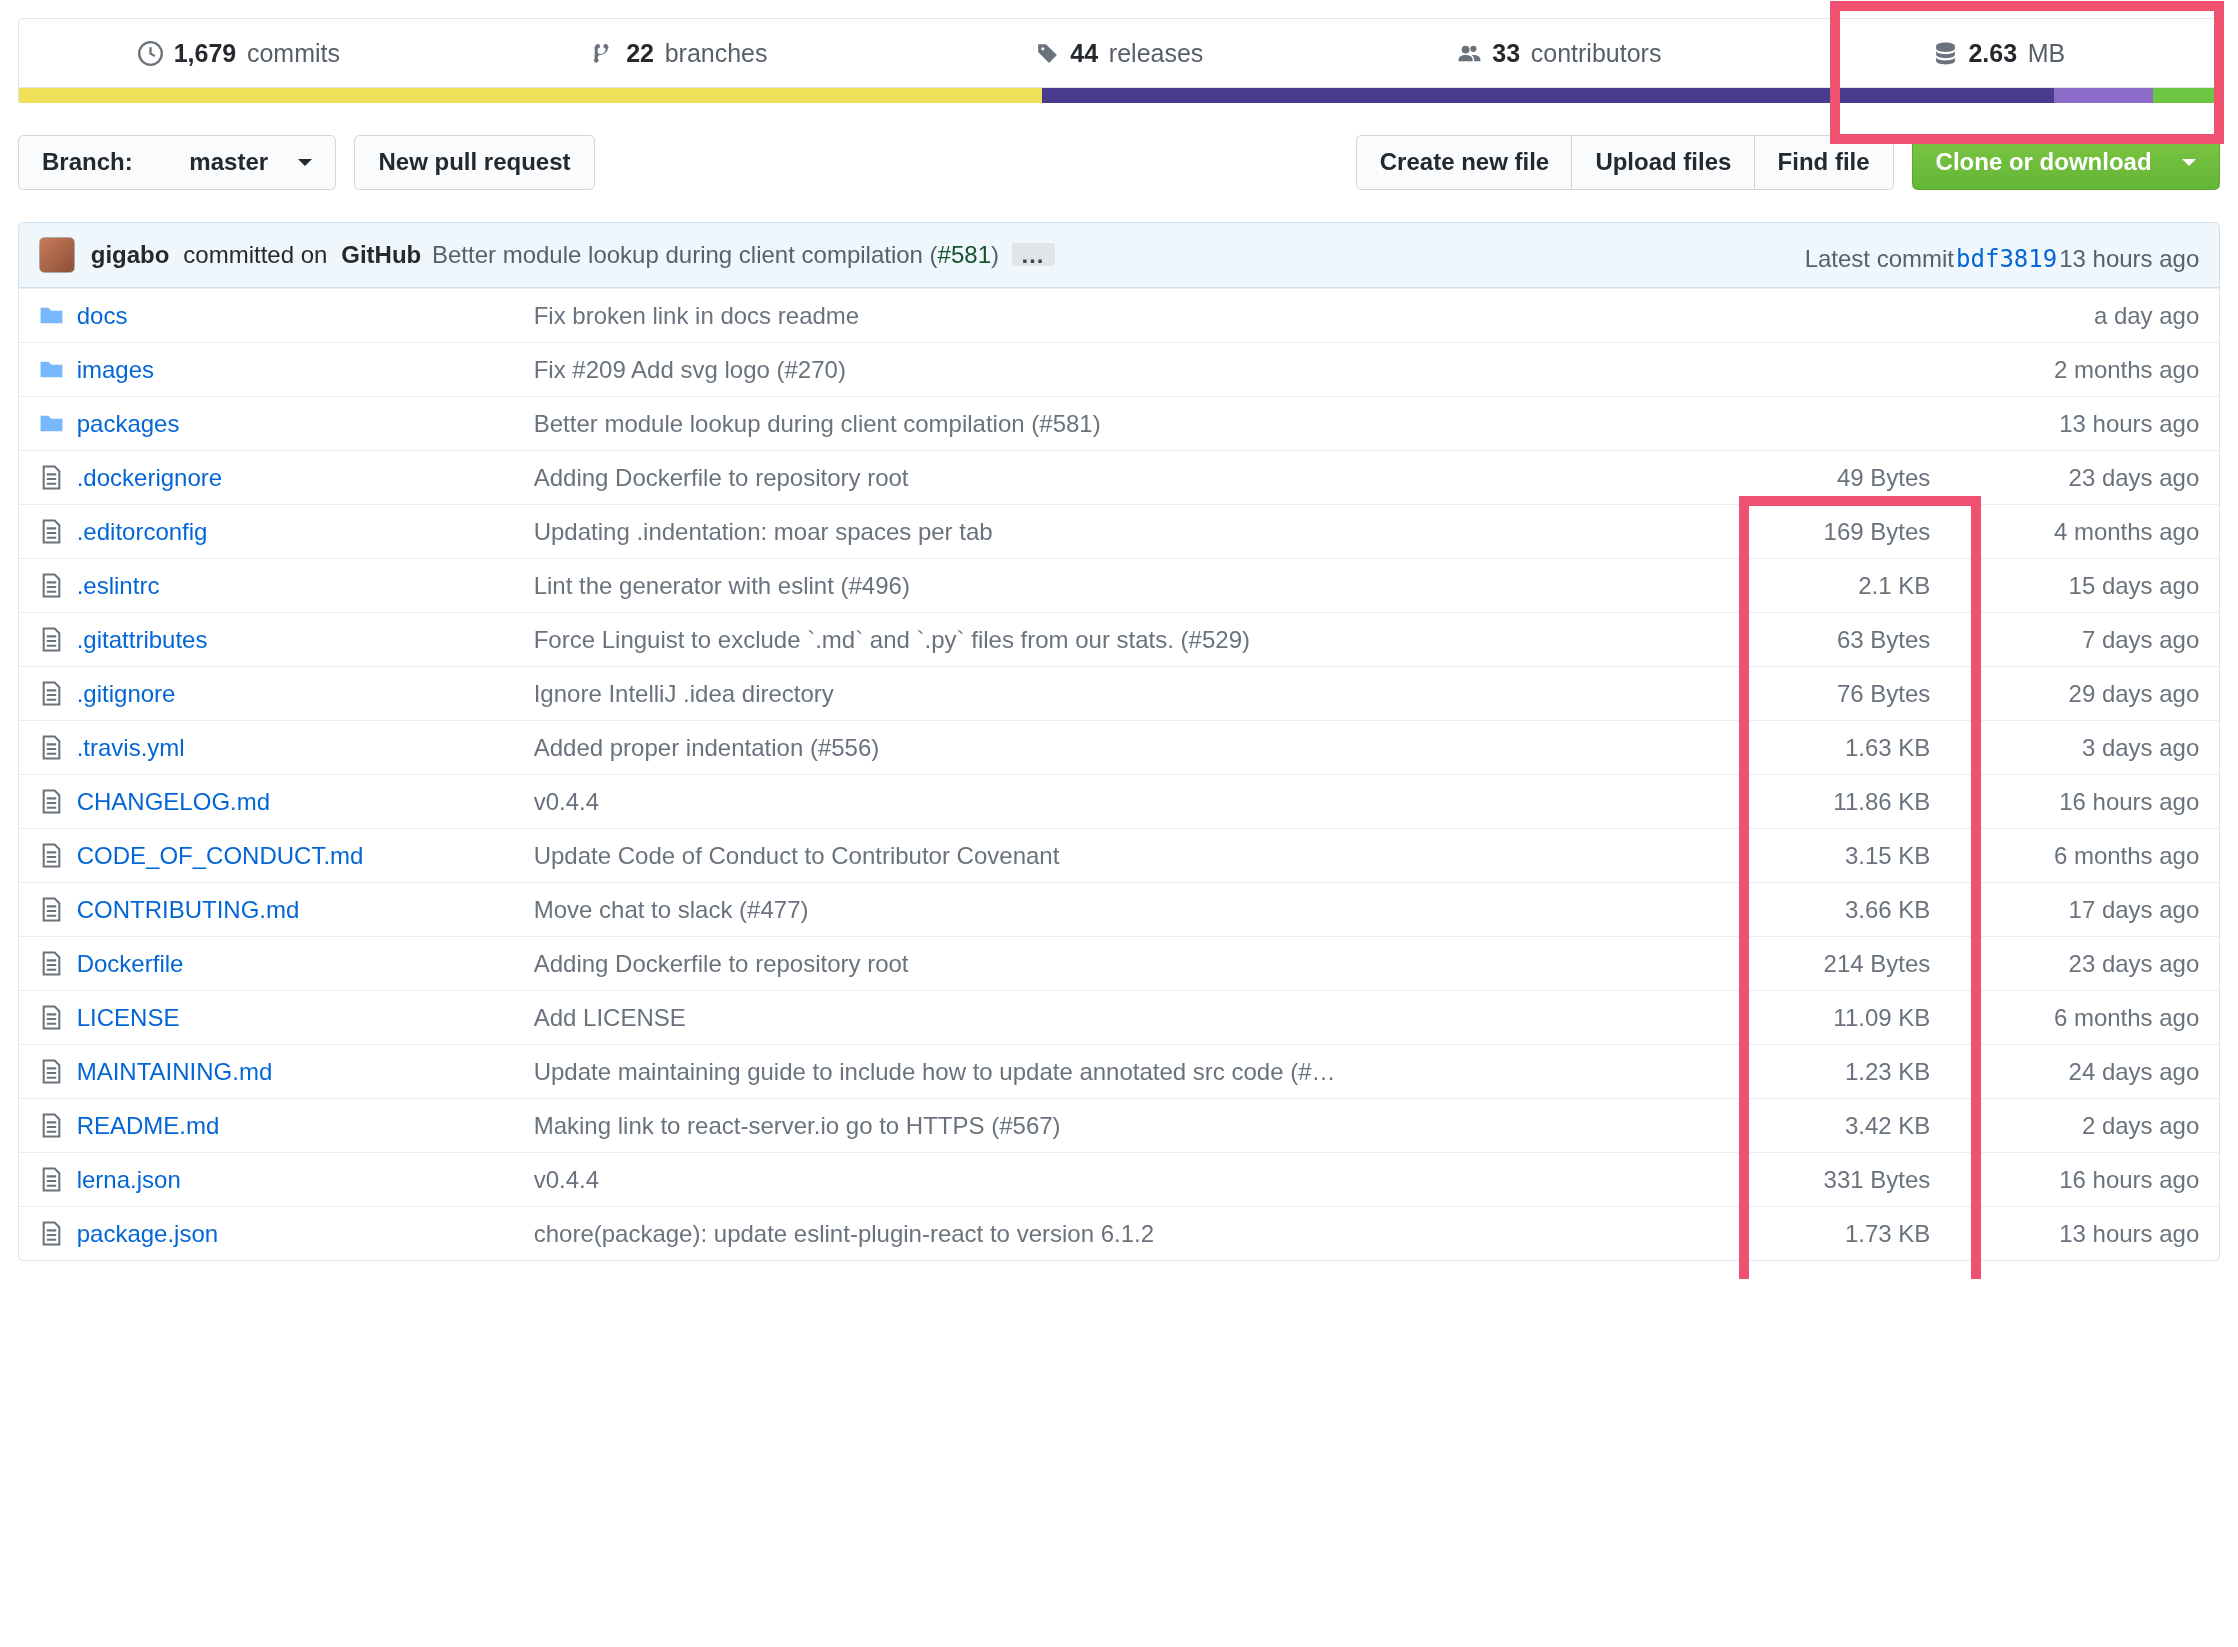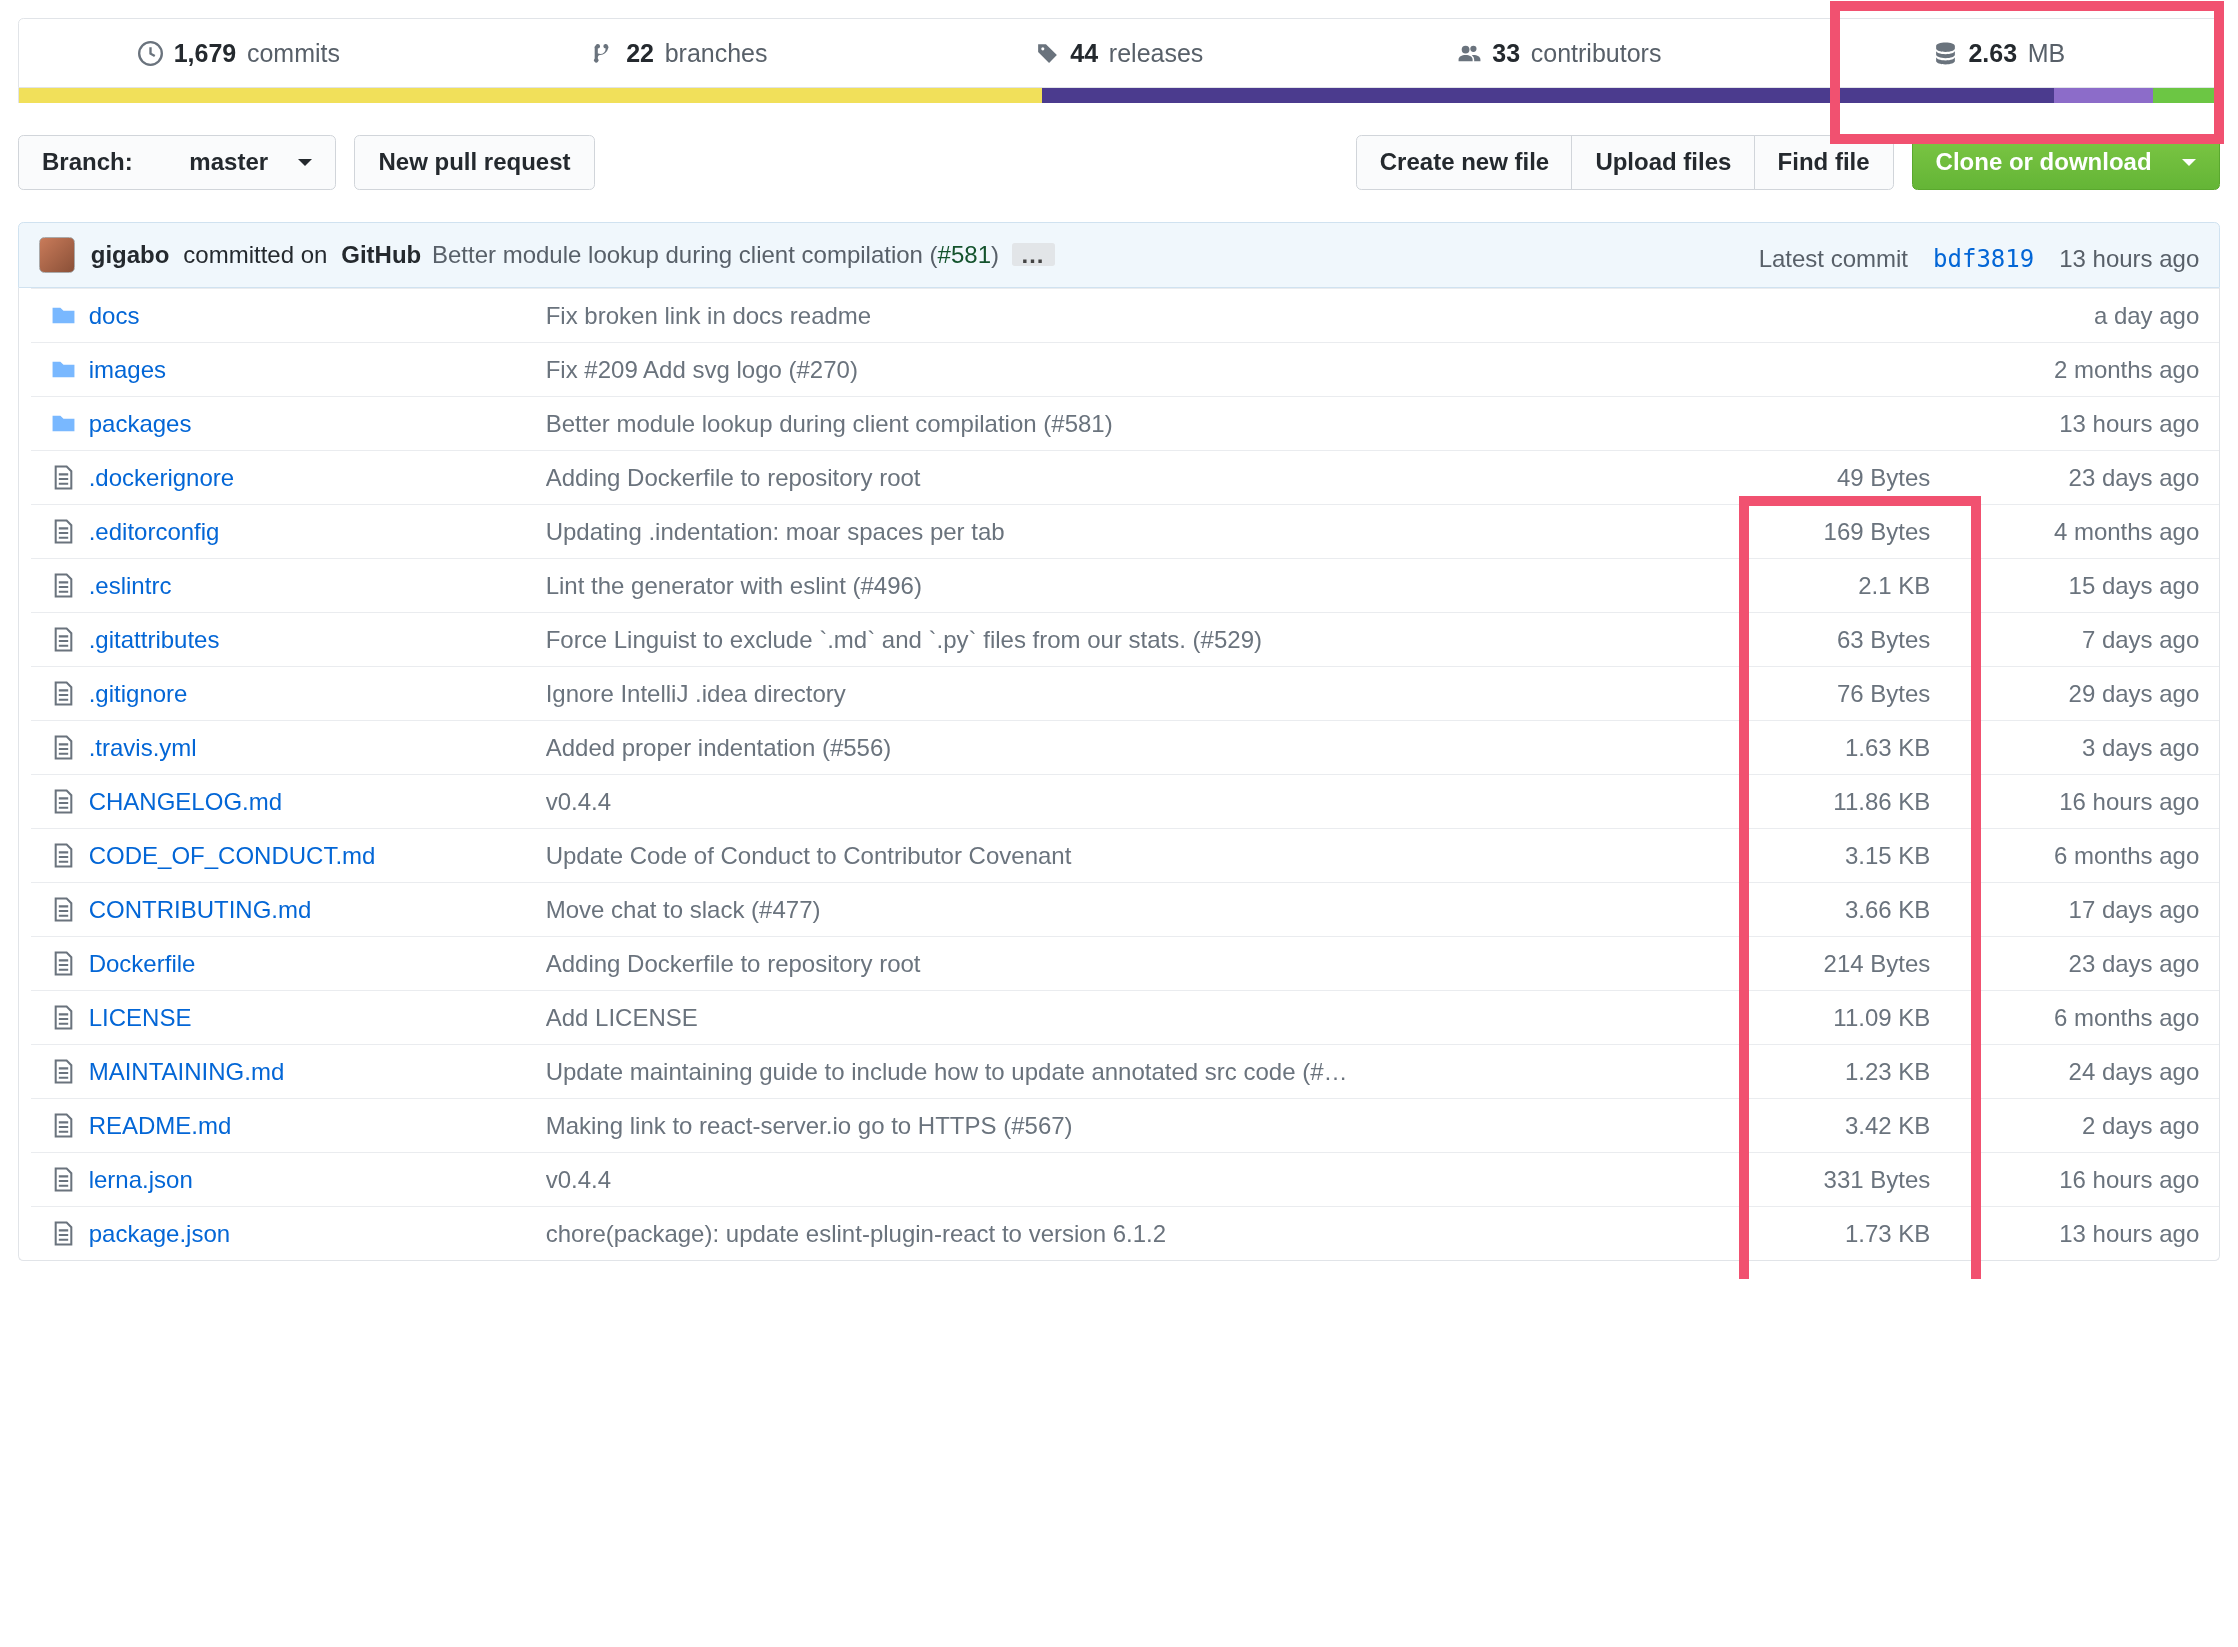--- a/index.html
+++ b/index.html
@@ -118,34 +118,33 @@
     background: #e2e5e8;
     border-radius: 2.7px;
     color: #444;
     font-weight: 600;
     letter-spacing: 1.8px;
     line-height: 1;
     margin-left: 9px;
     align-items:center;
     height:23px;
   }
-  .commit-right { color: #586069; display:flex; align-items:center; gap:25px;}
+  .commit-right { color: #586069; display:flex; align-items:center; gap:2px;}
   .commit-right .label { color:#586069;}
   .commit-right .sha {
     font-family: SFMono-Regular, Consolas, monospace;
     color: #0366d6;
   }
 
   
   .file-table {
     border: 1.8px solid #e1e4e8;
     border-top: none;
     border-radius: 0 0 5.4px 5.4px;
     position: relative;
-    padding-left: 12px;
   }
   .file-row {
     display: flex;
     align-items: center;
     padding: 12.5px 19.7px;
     border-top: 1.8px solid #eaecef;
     font-size: 24px;
   }
   .file-row:first-child { border-top: none; }
   .file-row .icon-cell { width: 38px; display:flex; align-items:center; }

